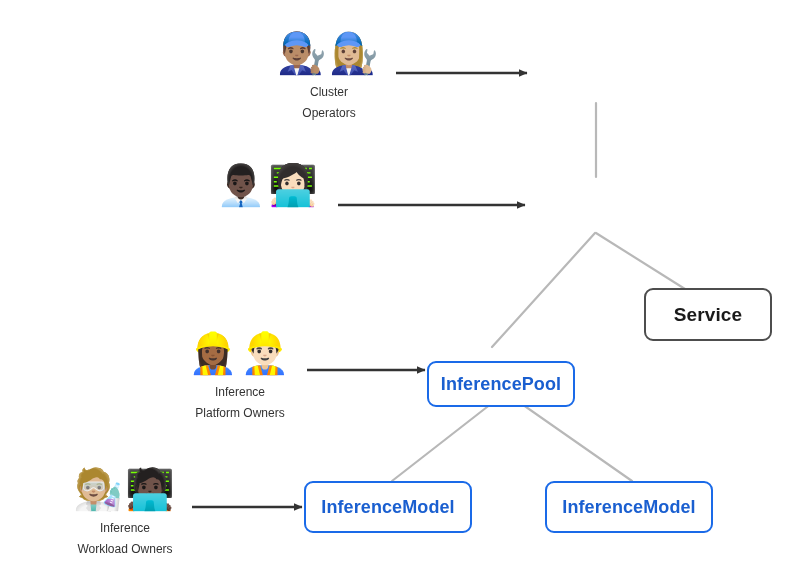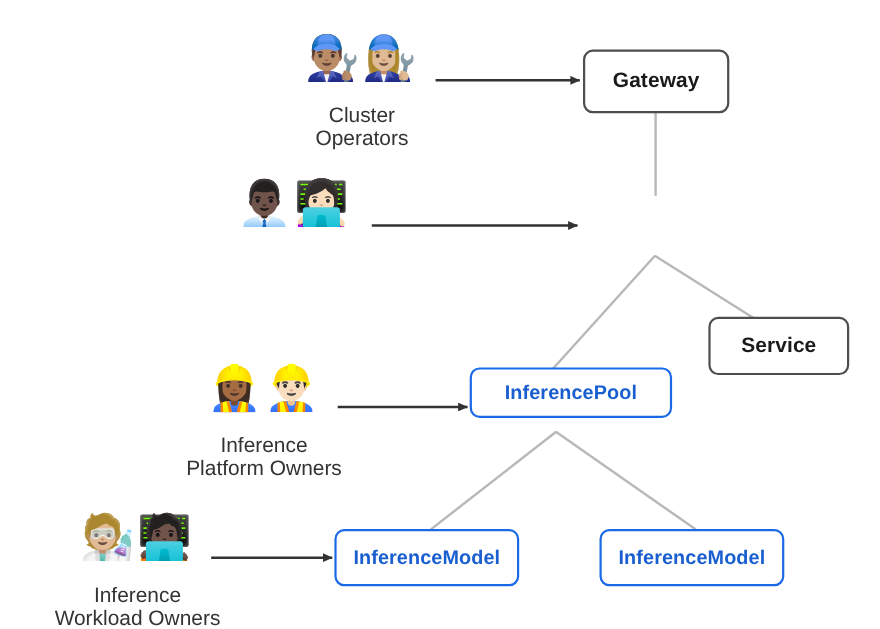--- a/index.html
+++ b/index.html
@@ -35,22 +35,22 @@
   }
   .persona .emoji-row {
     font-family: "DejaVu Sans", sans-serif;
     font-size: 40px;
     line-height: 46px;
     letter-spacing: 2px;
     white-space: nowrap;
     user-select: none;
   }
   .persona .persona-label {
-    margin-top: 19px;
-    font-size: 19px;
+    margin-top: 6px;
+    font-size: 12px;
     line-height: 21px;
     color: #333333;
     font-weight: 400;
     white-space: pre-line;
   }
 
   
   .node {
     position: absolute;
     box-sizing: border-box;
@@ -117,24 +117,23 @@
     <div class="persona-label">Inference
 Platform Owners</div>
   </div>
 
   <div class="persona" style="left:25px; top:466px;">
     <div class="emoji-row">🧑🏼‍🔬🧑🏿‍💻</div>
     <div class="persona-label">Inference
 Workload Owners</div>
   </div>
 
-  <div class="node core" style="left:530px; top:45px; width:133px; height:58px;">Gateway</div>
 
 
   <div class="node core" style="left:644px; top:288px; width:128px; height:53px;">Service</div>
 
-  <div class="node infer" style="left:427px; top:334px; width:184px; height:46px;">InferencePool</div>
+  <div class="node infer" style="left:427px; top:361px; width:148px; height:46px;">InferencePool</div>
 
   <div class="node infer" style="left:304px; top:481px; width:168px; height:52px;">InferenceModel</div>
 
   <div class="node infer" style="left:545px; top:481px; width:168px; height:52px;">InferenceModel</div>
 
 </div>
 
 </body></html>

